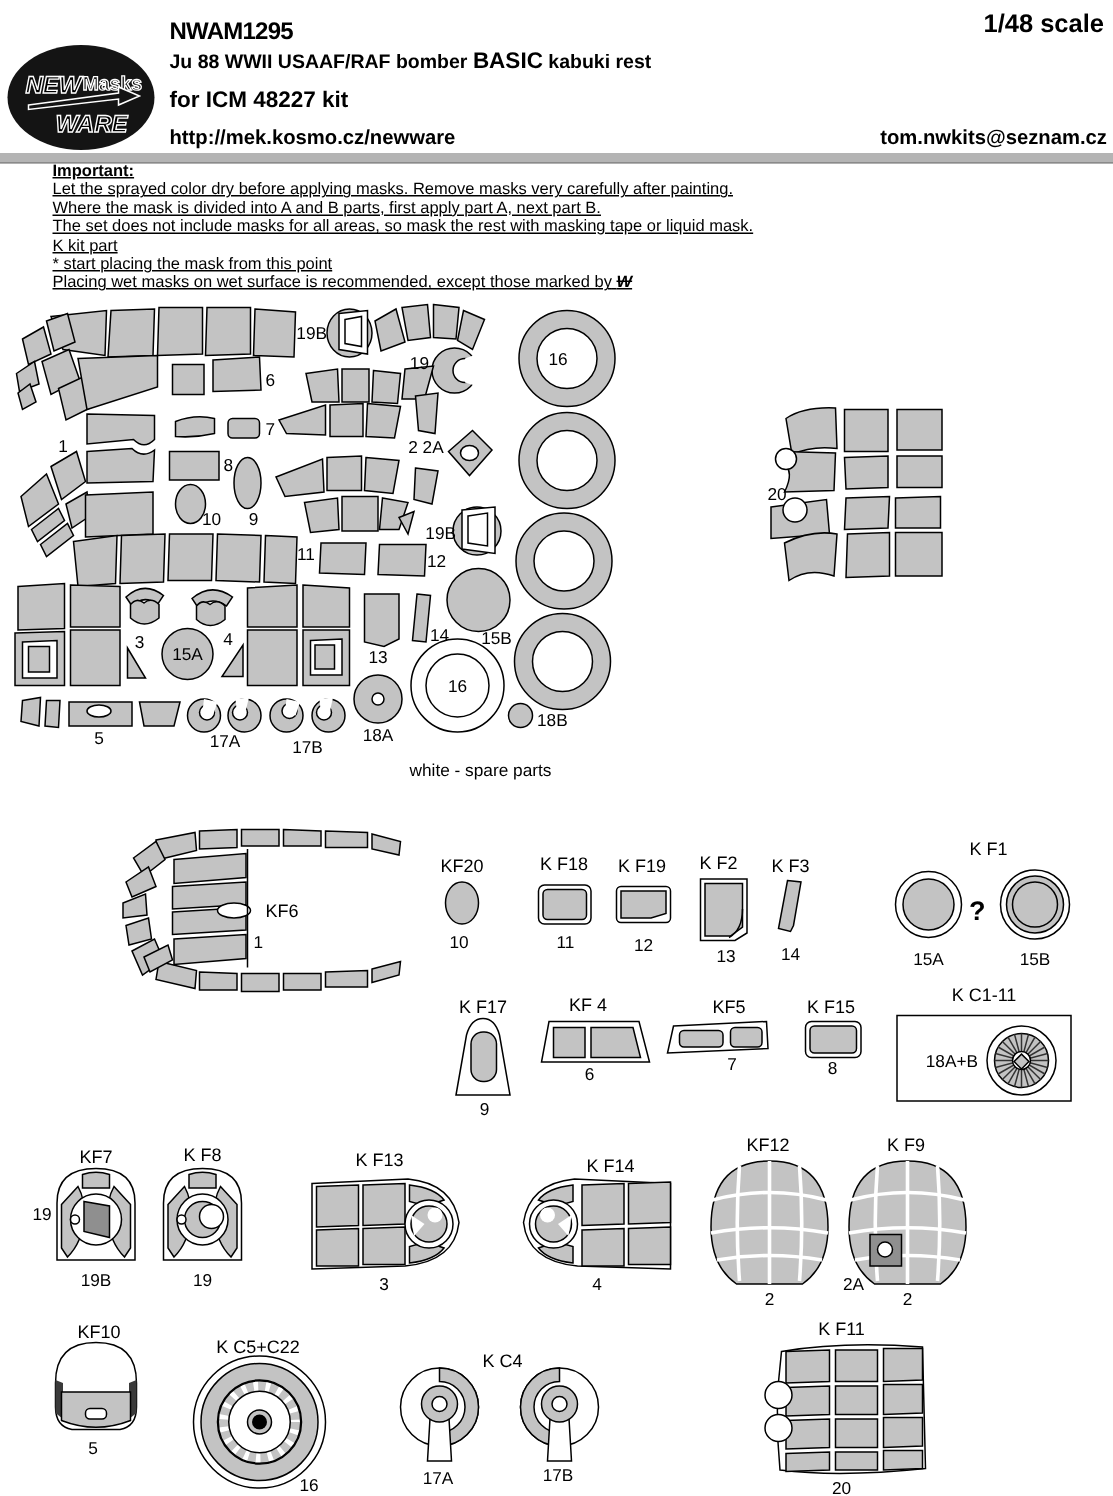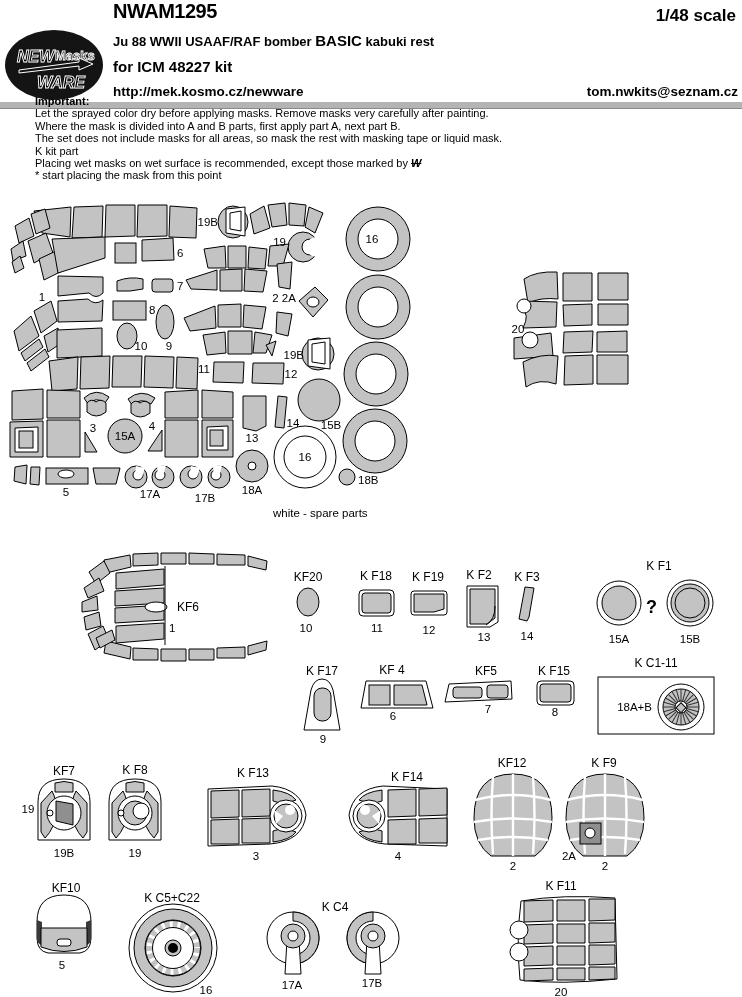--- a/index.html
+++ b/index.html
@@ -1,29 +1,29 @@
 <!DOCTYPE html>
 <html><head>
 <meta charset="utf-8">
 <style>
   html,body{margin:0;padding:0;background:#fff;}
   .page{position:relative;width:742px;height:997px;background:#fff;overflow:hidden;
         font-family:"Liberation Sans",sans-serif;color:#000;}
   
   .logo-wrap{position:absolute;left:3px;top:26px;width:102px;height:78px;text-align:center;}
-  .code{position:absolute;left:113px;top:0;font-size:20px;font-weight:bold;letter-spacing:-.5px;}
+  .code{position:absolute;left:113px;top:13px;font-size:16px;font-weight:bold;letter-spacing:-.5px;}
   .scale{position:absolute;right:6px;top:6px;font-size:17px;font-weight:bold;}
   .title-line{position:absolute;left:113px;top:32px;font-size:13px;font-weight:bold;white-space:nowrap;}
   .title-line .basic{font-size:15px;}
   .kit{position:absolute;left:113px;top:58px;font-size:15px;font-weight:bold;}
   .website{position:absolute;left:113px;top:84px;font-size:13.5px;font-weight:bold;}
   .email{position:absolute;right:4px;top:84px;font-size:13.5px;font-weight:bold;margin-left:40px;}
   .divider{position:absolute;left:0;top:102px;width:742px;height:6px;background:#b4b4b4;border-bottom:1px solid #8a8a8a;}
   
-  .notes{position:absolute;left:35px;top:95px;width:500px;font-size:11px;line-height:12.4px;}
+  .notes{position:absolute;left:35px;top:108px;width:500px;font-size:11px;line-height:12.4px;text-decoration:underline;}
   .notes .hd{font-weight:bold;}
   .wet{font-weight:bold;font-style:italic;text-decoration:line-through;}
   
   .diagram{position:absolute;left:0;top:0;}
   .m{fill:#c3c3c3;stroke:#000;stroke-width:1;}
   .w{fill:#fff;stroke:#000;stroke-width:1;}
   .wn{fill:#fff;stroke:none;}
   .d{fill:#8f8f8f;stroke:#000;stroke-width:1;}
   .ln{fill:none;stroke:#000;stroke-width:1;}
   .lw{fill:none;stroke:#fff;stroke-width:2.4;}
@@ -57,25 +57,25 @@
   <div class="website">http://mek.kosmo.cz/newware</div>
   <div class="email">tom.nwkits@seznam.cz</div>
   <div class="divider"></div>
 
   <div class="notes">
     <div class="hd">Important:</div>
     <div>Let the sprayed color dry before applying masks. Remove masks very carefully after painting.</div>
     <div>Where the mask is divided into A and B parts, first apply part A, next part B.</div>
     <div>The set does not include masks for all areas, so mask the rest with masking tape or liquid mask.</div>
     <div>K kit part</div>
+    <div>* start placing the mask from this point</div>
     <div>
       <span>Placing wet masks on wet surface is recommended, except those marked by</span>
       <span class="wet">W</span>
     </div>
-    <div>* start placing the mask from this point</div>
   </div>
 
   <svg class="diagram" width="742" height="997" viewBox="0 0 742 997">
 
     <g>
 
       <polygon class="m" points="34,211 71,207 70,237 42,233"></polygon>
       <polygon class="m" points="74,207 103,206 102,237 72,238"></polygon>
       <polygon class="m" points="106,205 135,205 135,236 105,237"></polygon>
       <polygon class="m" points="138,205 167,205 167,236 137,237"></polygon>

